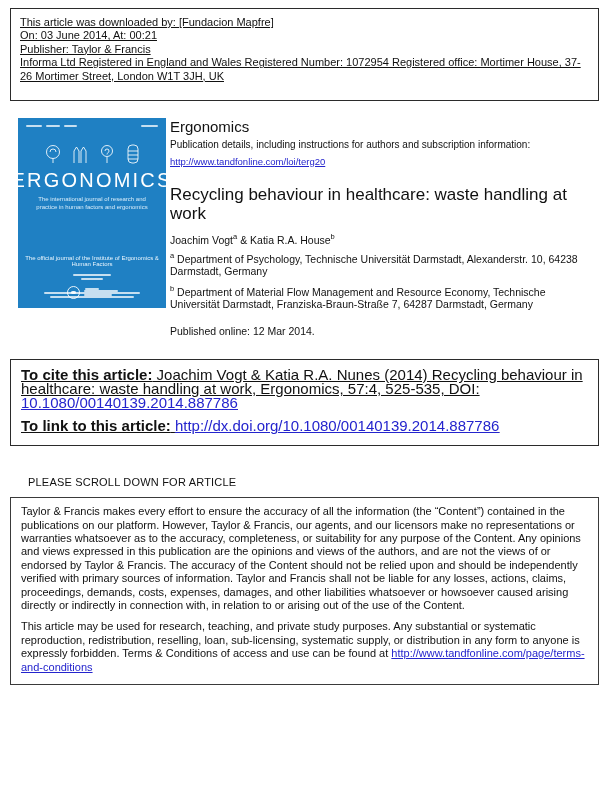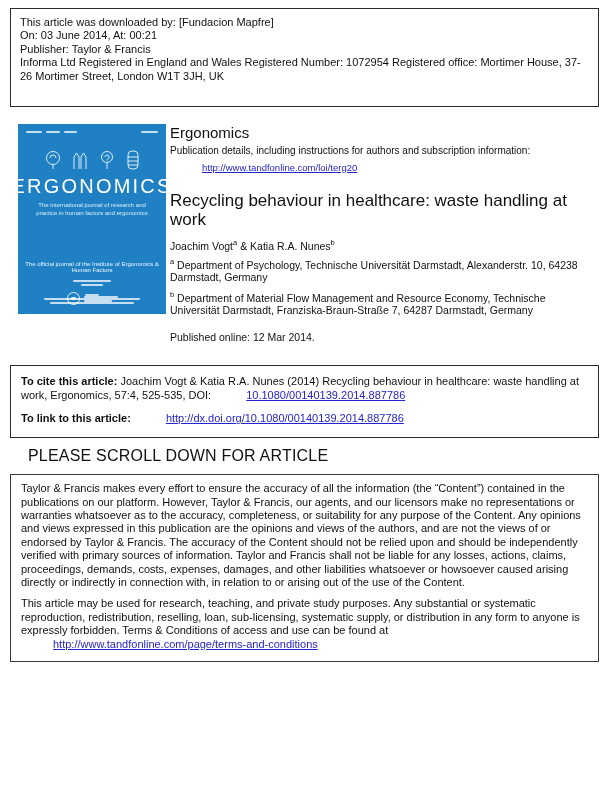--- a/index.html
+++ b/index.html
@@ -7,21 +7,21 @@
   body {
     width:609px; height:794px; overflow:hidden;
     font-family:"Liberation Sans","DejaVu Sans",sans-serif;
     color:#111;
   }
   .page { width:609px; height:794px; padding:8px 10px; position:relative; }
 
   .box { border:1px solid #2b2b2b; background:#fff; }
 
   
-  .download-box { padding:7px 9px 23px 9px; font-size:11px; line-height:13.4px; }
+  .download-box { padding:7px 9px 17px 9px; font-size:11px; line-height:13.4px;text-decoration:underline; }
 
   
   .journal-row { display:flex; margin-top:17px; padding-left:8px; }
 
   .cover {
     width:148px; height:190px; flex:0 0 148px;
     background:#1f80c3; color:#fff;
     display:flex; flex-direction:column; align-items:center;
     padding:7px 8px 8px 8px; position:relative;
   }
@@ -45,27 +45,27 @@
   .journal-name { font-size:15px; font-weight:400; line-height:18px; }
   .pub-details { font-size:10px; line-height:11.5px; margin-top:3px; }
   .journal-url { font-size:9.5px; line-height:11.5px; }
   .article-title { font-size:17px; font-weight:400; line-height:19.5px; margin-top:16px; }
   .authors { font-size:10.5px; margin-top:8px; }
   sup { font-size:7.5px; }
   .affil { font-size:10.5px; line-height:12.8px; margin-top:5px; }
   .pub-online { font-size:10.5px; margin-top:14px; }
 
   
-  .citation-box { margin-top:22px; padding:8px 10px 12px 10px; font-size:11px; line-height:14px; }
+  .citation-box { margin-top:22px; padding:8px 10px 12px 10px; font-size:15px; line-height:14px;text-decoration:underline; }
   .citation-box p + p { margin-top:9px; }
   b { font-weight:bold; }
 
-  .link { color:#2424cd; text-decoration:underline; cursor:pointer;margin-left:32px; }
+  .link { color:#2424cd; text-decoration:underline; cursor:pointer; }
 
-  .scroll-note { font-size:16px; margin:9px 0 0 18px; letter-spacing:.2px; }
+  .scroll-note { font-size:11px; margin:30px 0 0 18px; letter-spacing:.2px; }
 
   .disclaimer-box { margin-top:9px; padding:7px 10px 10px 10px; font-size:11px; line-height:13.4px; border-color:#3a3a3a; }
   .disclaimer-box p + p { margin-top:8px; }
 </style>
 </head>
 <body>
 
 <div class="page">
 
   <div class="box download-box">
@@ -136,21 +136,21 @@
           <div class="tbar" style="width:28px"></div>
         </div>
       </div>
     </div>
 
     <div class="journal-info">
       <h1 class="journal-name">Ergonomics</h1>
       <p class="pub-details">Publication details, including instructions for authors and subscription information:</p>
       <a class="link journal-url">http://www.tandfonline.com/loi/terg20</a>
       <h2 class="article-title">Recycling behaviour in healthcare: waste handling at work</h2>
-      <p class="authors"><span>Joachim Vogt</span><sup>a</sup><span> &amp; </span><span>Katia R.A. Nunes</span><sup>b</sup></p>
+      <p class="authors"><span>Joachim Vogt</span><sup>a</sup><span> &amp; </span><span>Katia R.A. House</span><sup>b</sup></p>
       <p class="affil"><sup>a</sup> <span>Department of Psychology, Technische Universität Darmstadt, Alexanderstr. 10, 64238 Darmstadt, Germany</span></p>
       <p class="affil"><sup>b</sup> <span>Department of Material Flow Management and Resource Economy, Technische Universität Darmstadt, Franziska-Braun-Straße 7, 64287 Darmstadt, Germany</span></p>
       <p class="pub-online">Published online: 12 Mar 2014.</p>
     </div>
   </div>
 
   <div class="box citation-box">
     <p><b>To cite this article:</b><span> Joachim Vogt &amp; Katia R.A. Nunes (2014) Recycling behaviour in healthcare: waste handling at work, Ergonomics, 57:4, 525-535, DOI: </span><a class="link">10.1080/00140139.2014.887786</a></p>
     <p><b>To link to this article:</b><span>  </span> <a class="link">http://dx.doi.org/10.1080/00140139.2014.887786</a></p>
   </div>

